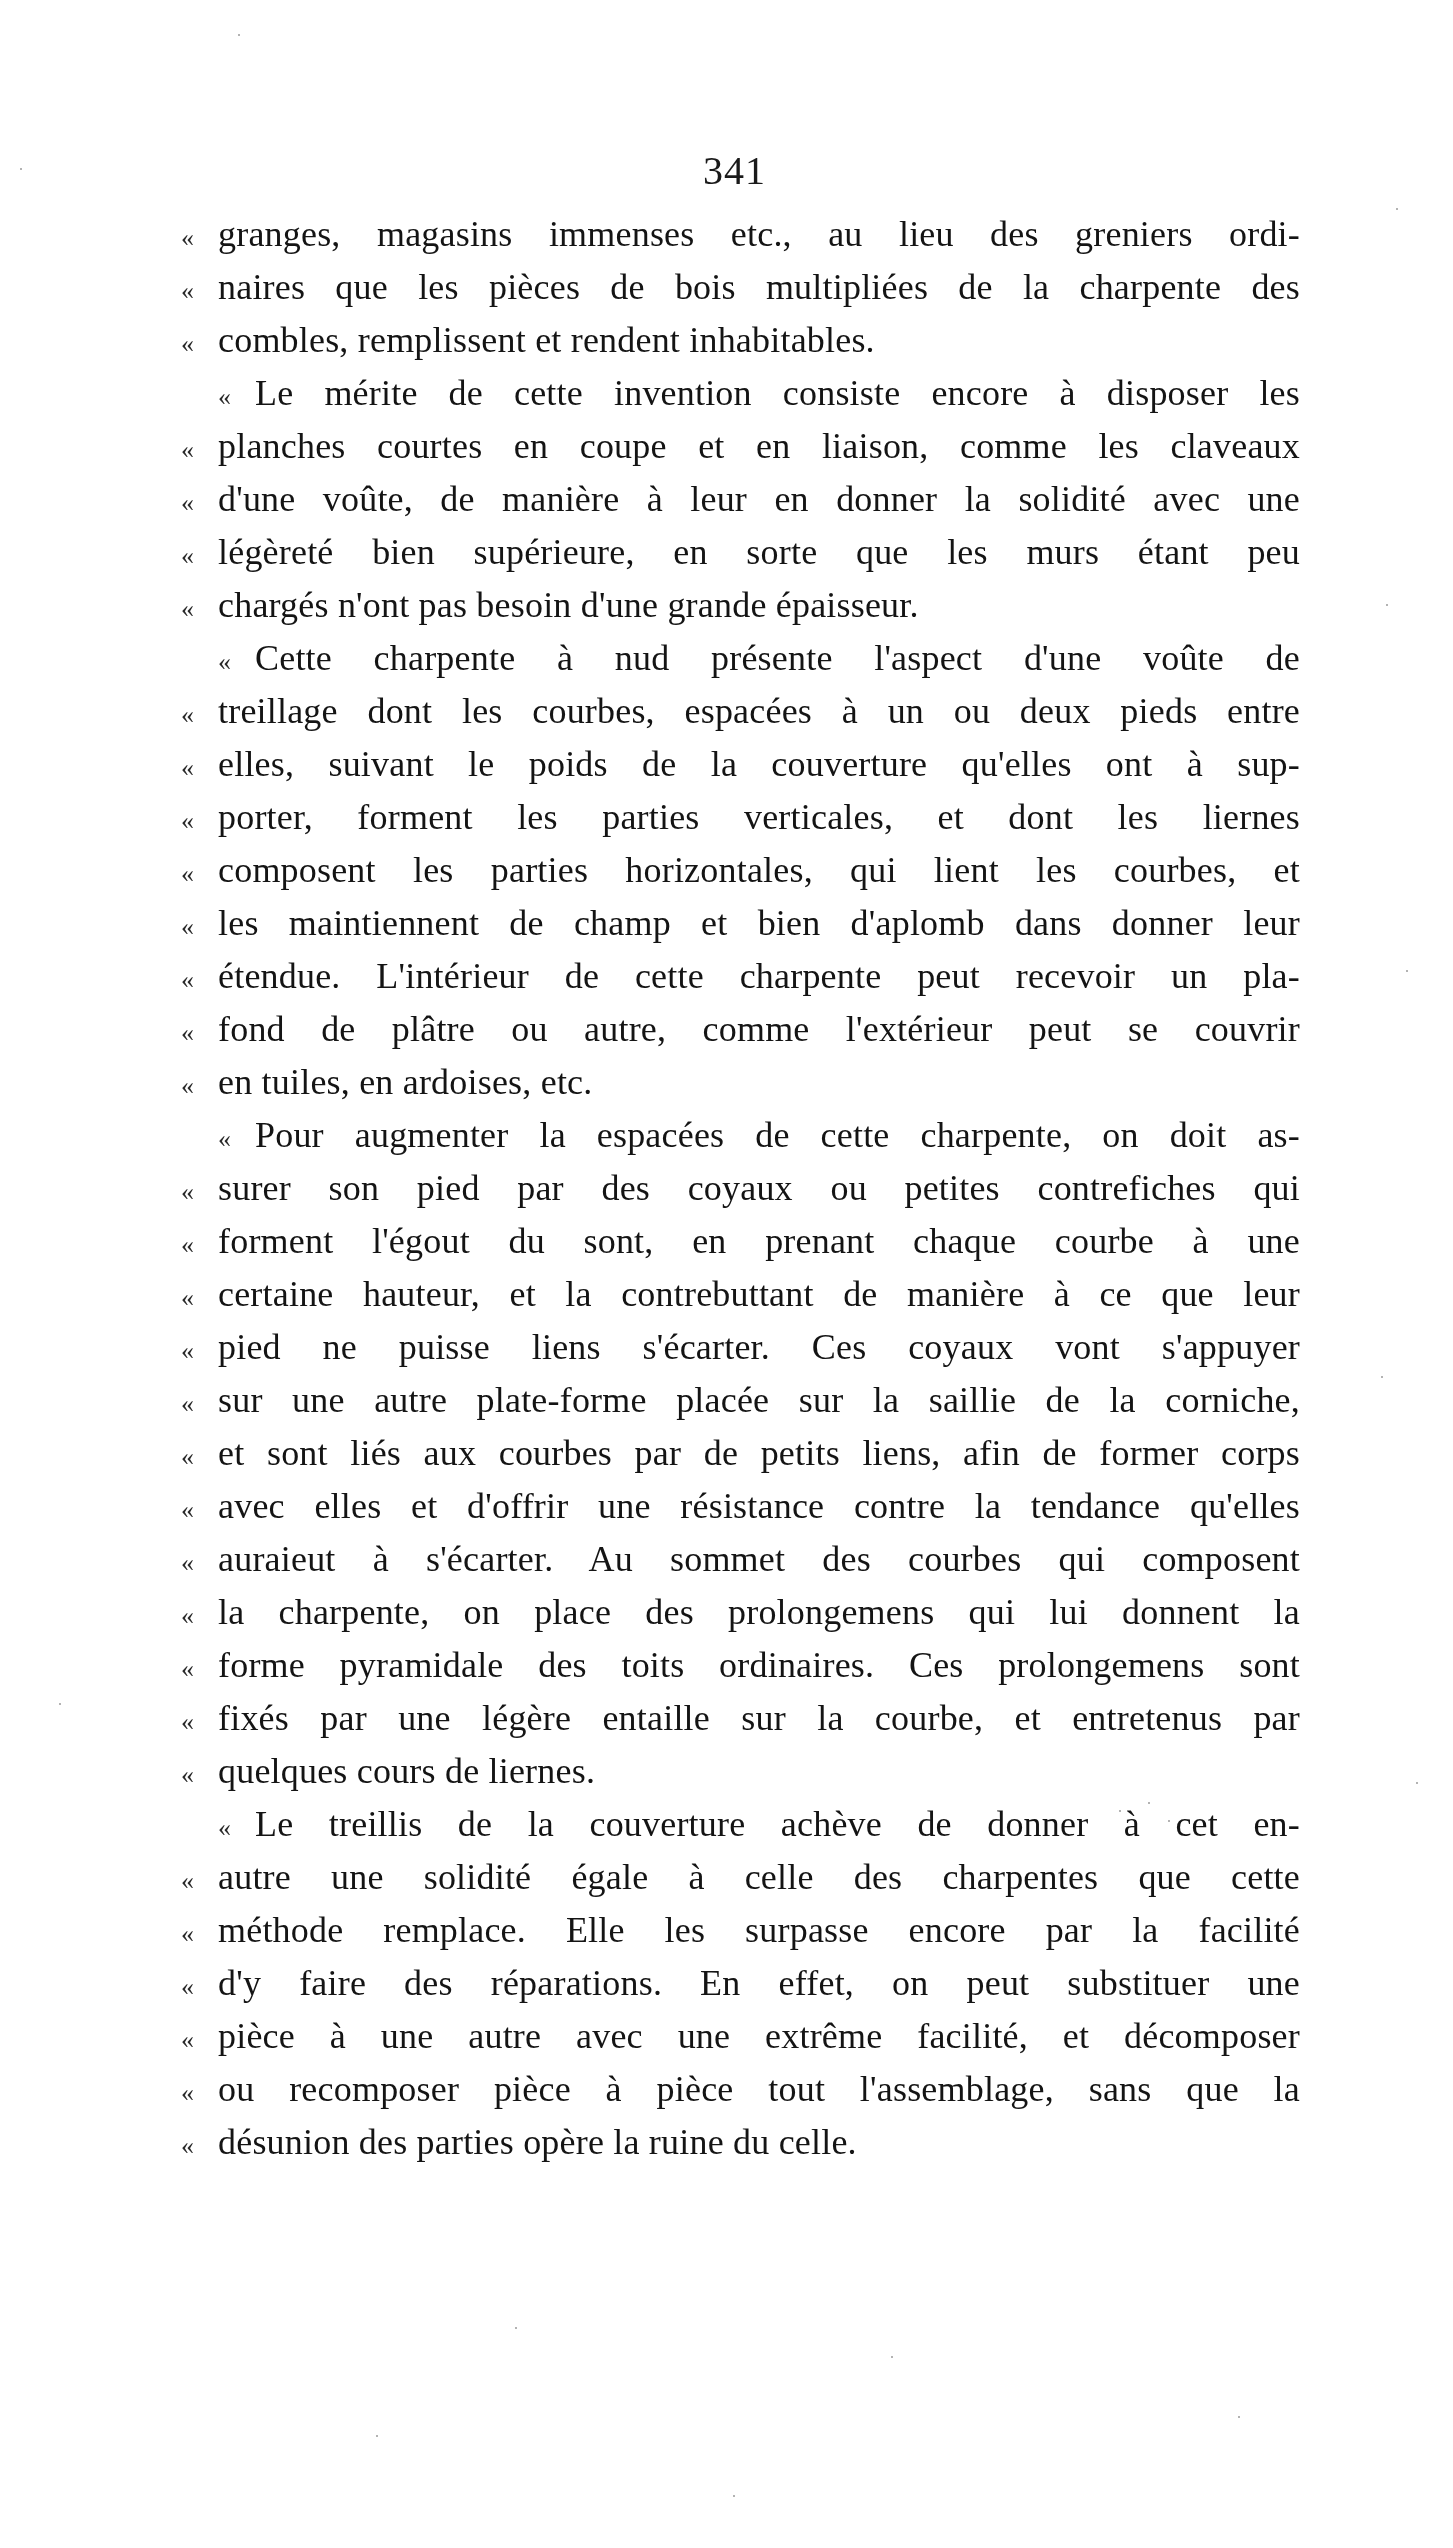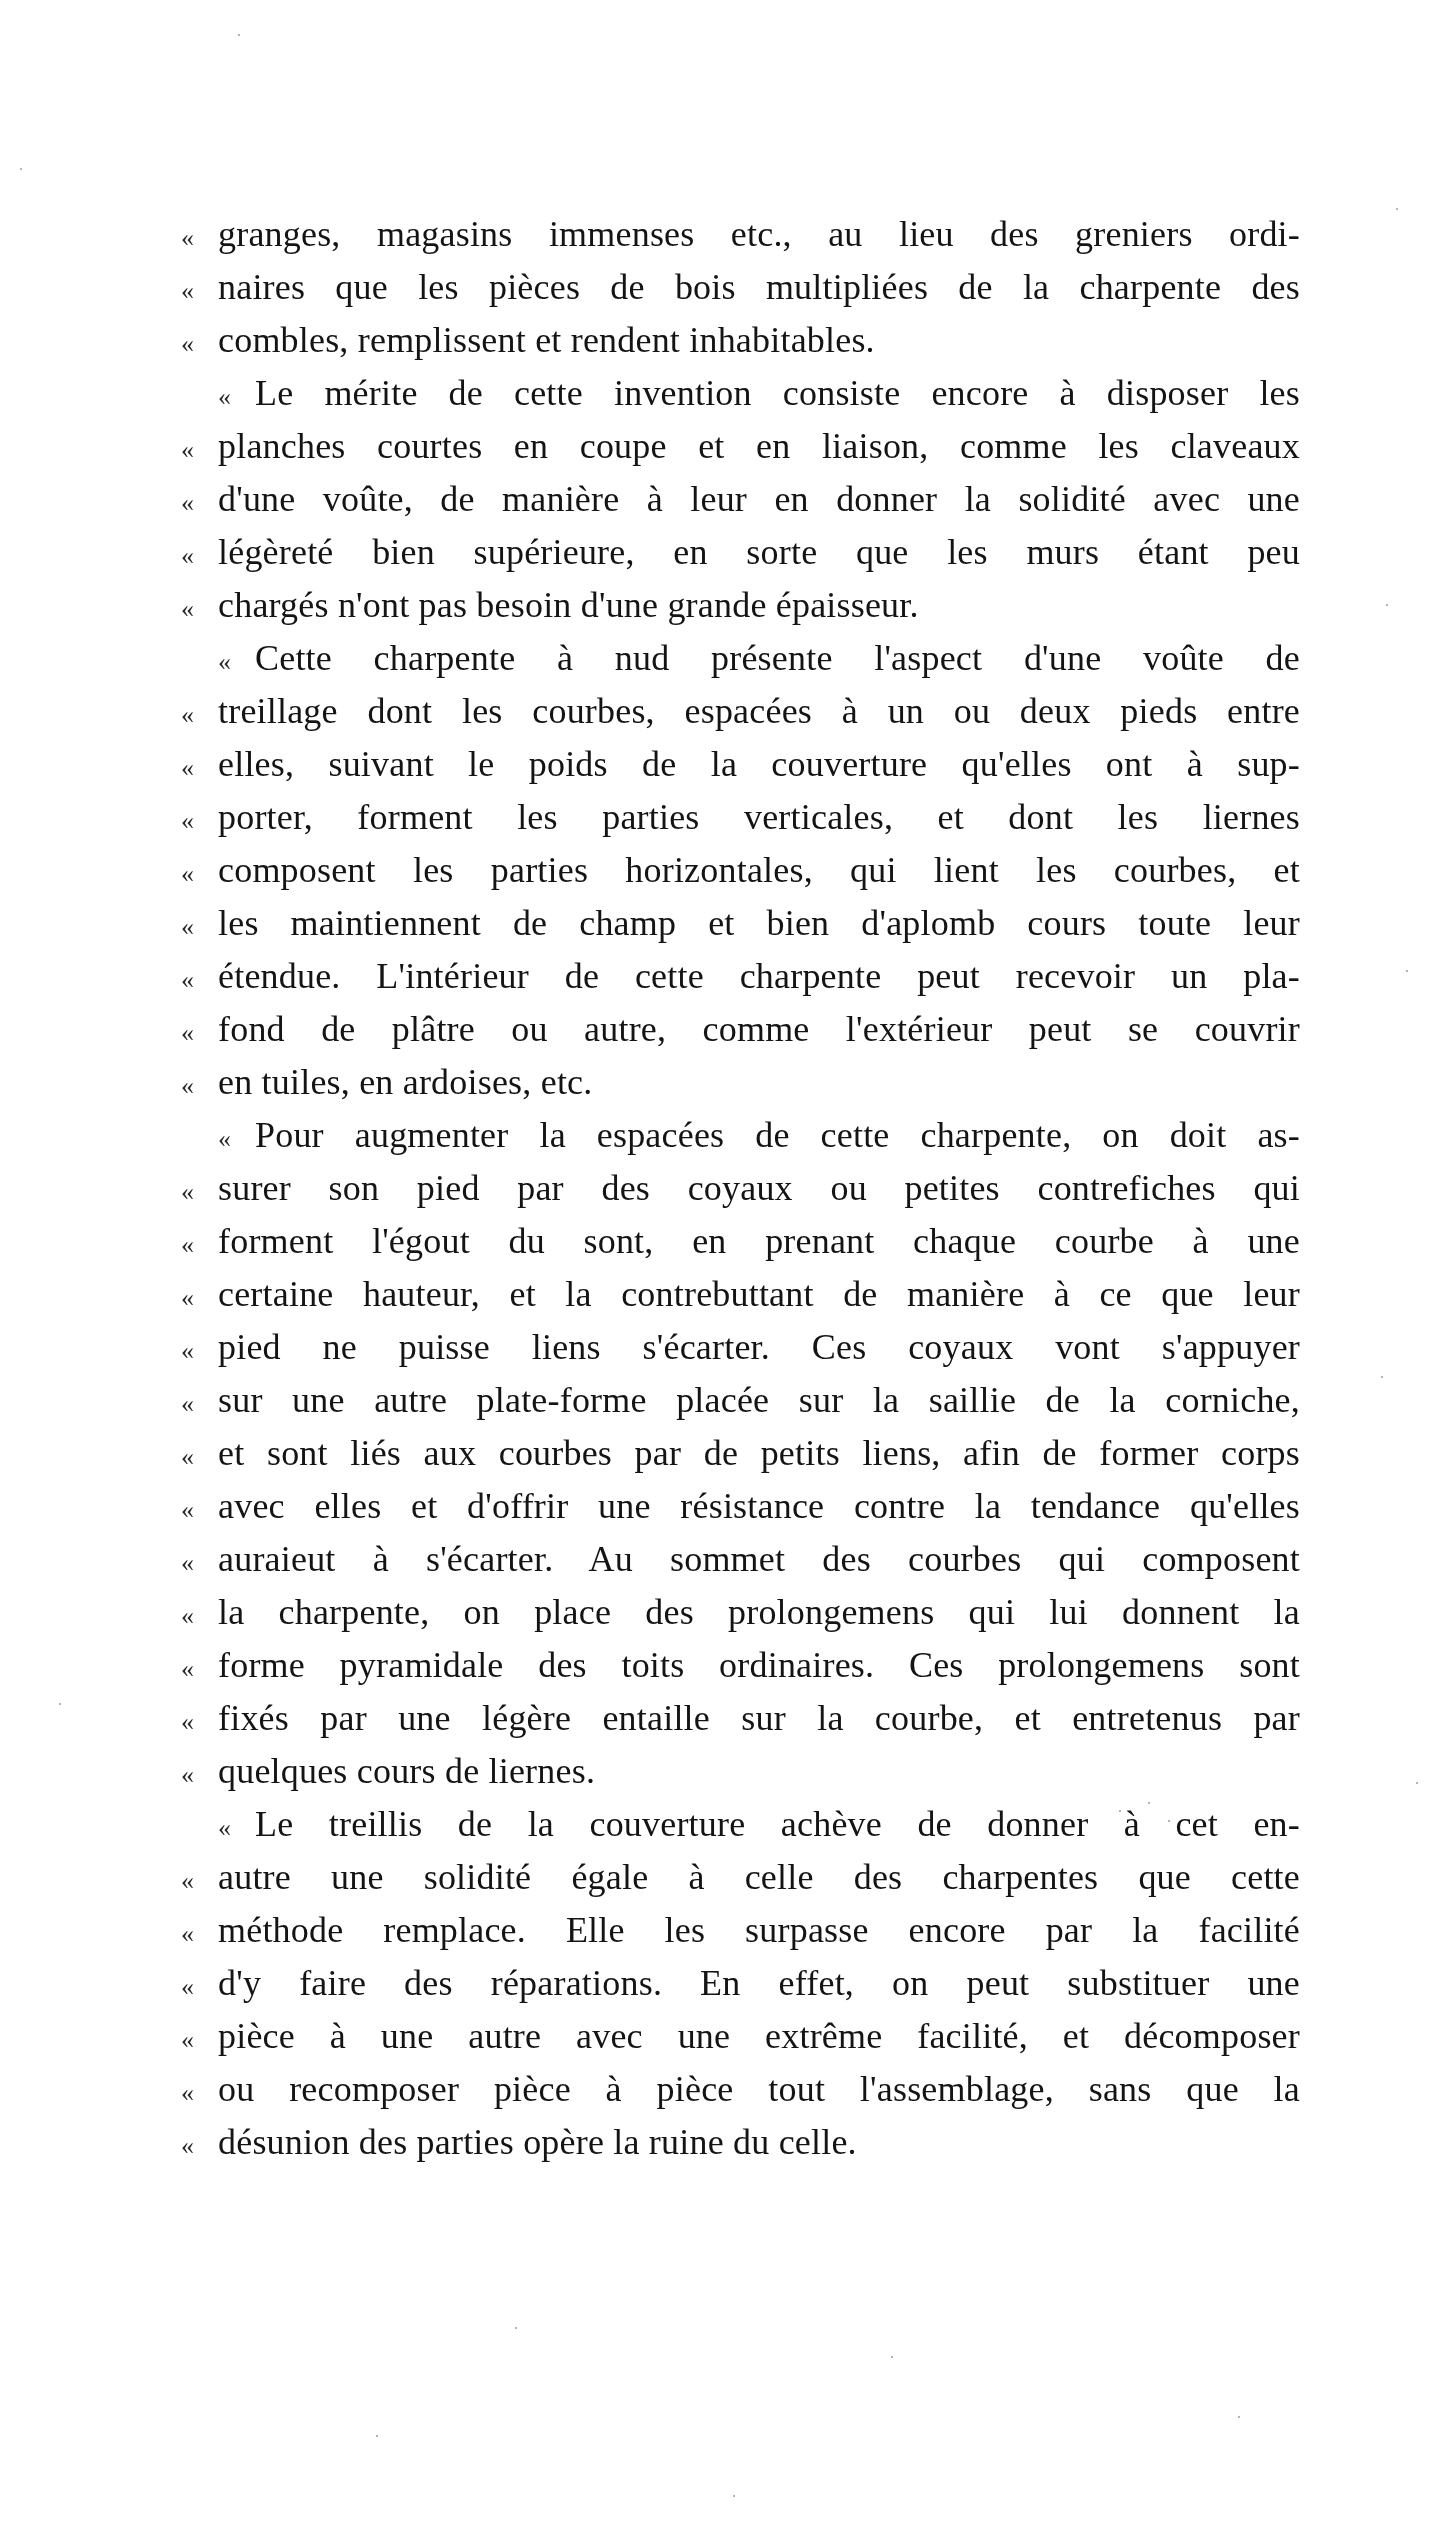--- a/index.html
+++ b/index.html
@@ -82,20 +82,21 @@
       position: absolute;
       width: 2px; height: 2px;
       background: #9a9a9a;
       border-radius: 1px;
     }
   </style>
 </head>
 <body>
 
 <div class="page">
+  <div class="page-number">341</div>
   <div class="text-block" id="text-block">
       <div class="line">
         <span class="quote">«</span>
         <span class="content">granges, magasins immenses etc., au lieu des greniers ordi-</span>
       </div>
       <div class="line">
         <span class="quote">«</span>
         <span class="content">naires que les pièces de bois multipliées de la charpente des</span>
       </div>
       <div class="line last">
@@ -137,21 +138,21 @@
       <div class="line">
         <span class="quote">«</span>
         <span class="content">porter, forment les parties verticales, et dont les liernes</span>
       </div>
       <div class="line">
         <span class="quote">«</span>
         <span class="content">composent les parties horizontales, qui lient les courbes, et</span>
       </div>
       <div class="line">
         <span class="quote">«</span>
-        <span class="content">les maintiennent de champ et bien d'aplomb cours toute leur</span>
+        <span class="content">les maintiennent de champ et bien d'aplomb dans donner leur</span>
       </div>
       <div class="line">
         <span class="quote">«</span>
         <span class="content">étendue. L'intérieur de cette charpente peut recevoir un pla-</span>
       </div>
       <div class="line">
         <span class="quote">«</span>
         <span class="content">fond de plâtre ou autre, comme l'extérieur peut se couvrir</span>
       </div>
       <div class="line last">

